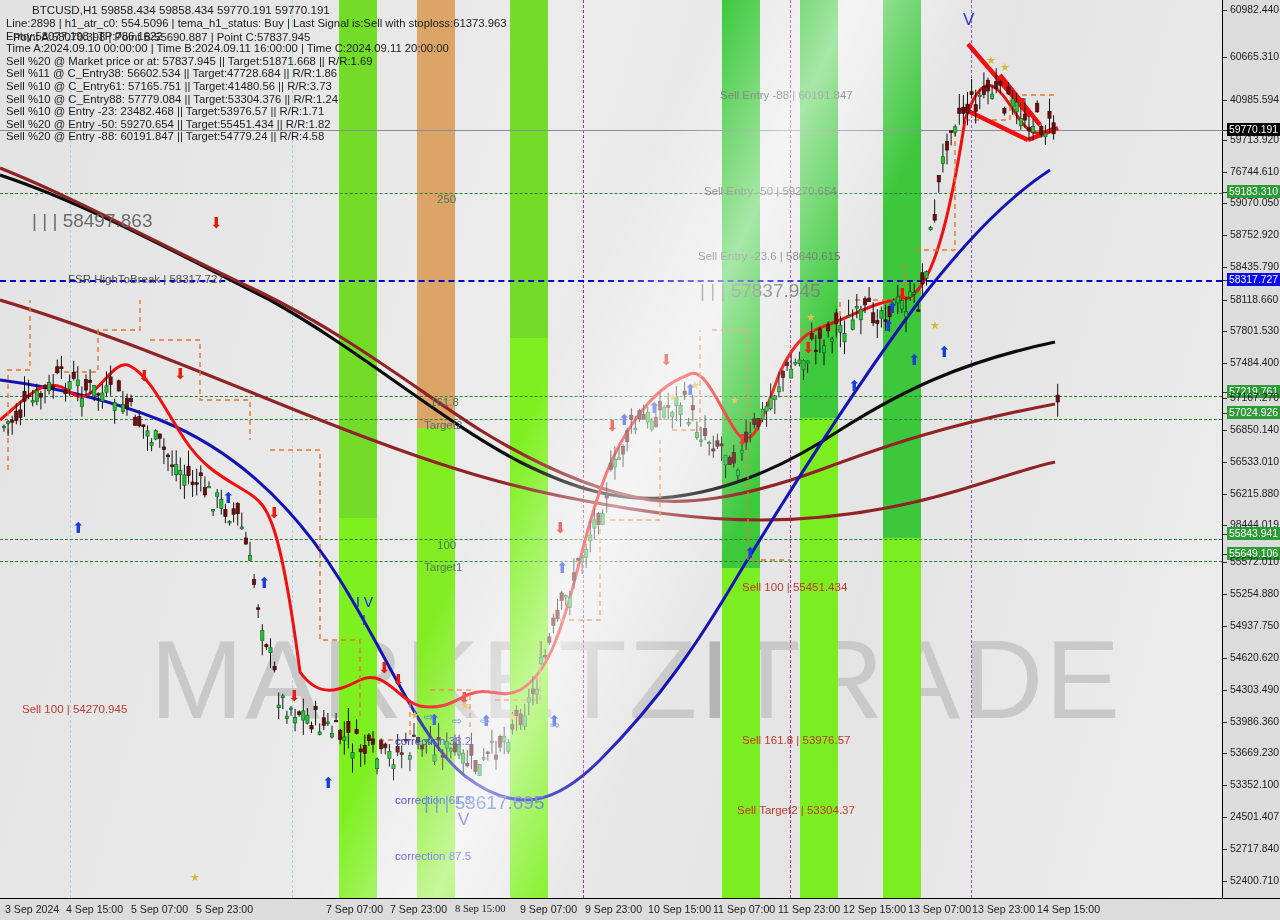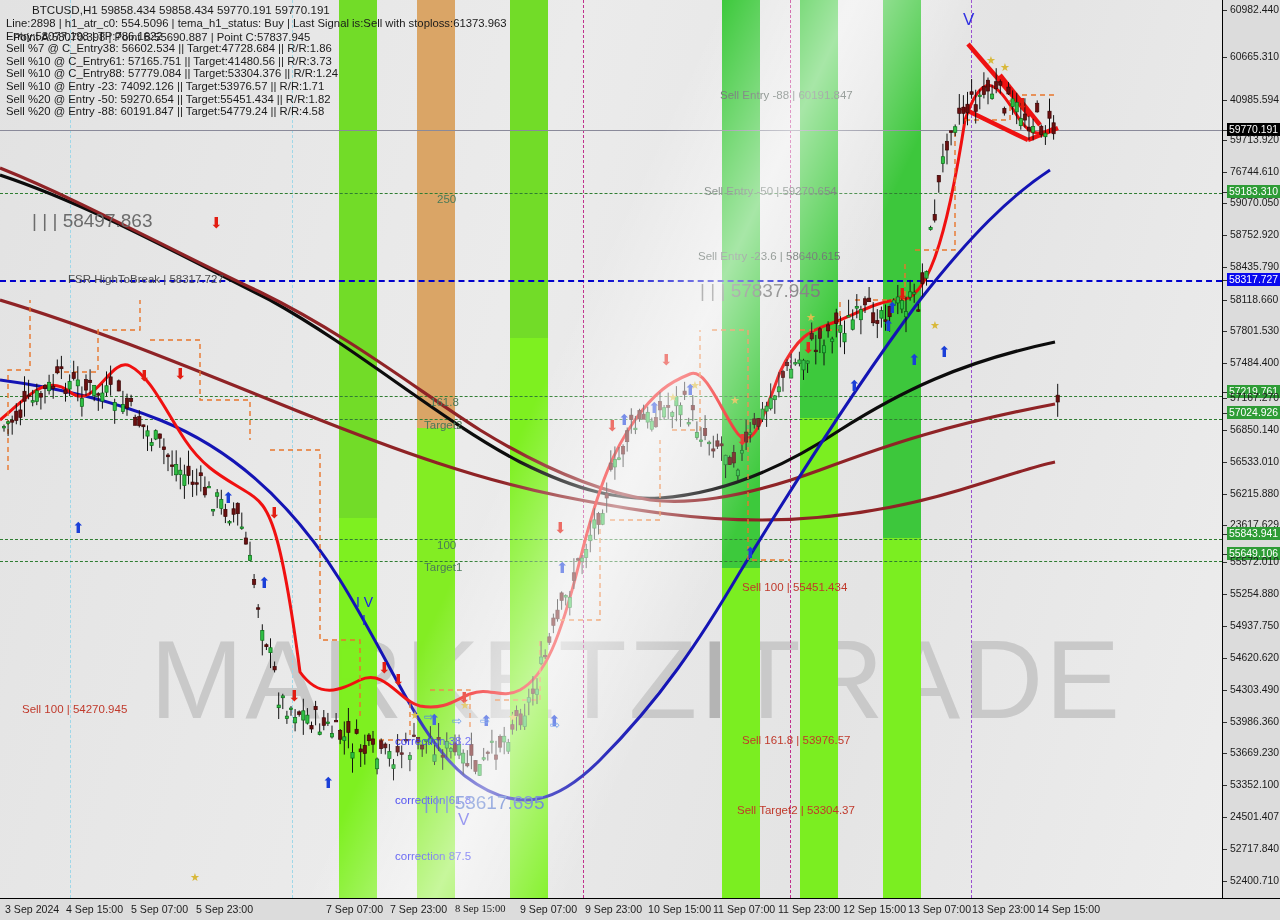--- a/index.html
+++ b/index.html
@@ -751,24 +751,26 @@
         <div class="lbl big2" style="left: 424px; top: 792px;">| | | 53617.695</div>
       </div>
 
     <div id="hdr">
       <div class="ln sym">BTCUSD,H1  59858.434 59858.434 59770.191 59770.191</div>
       <div class="ln">Line:2898 | h1_atr_c0: 554.5096 | tema_h1_status: Buy | Last Signal is:Sell with stoploss:61373.963</div>
       <div class="ghost">
         <span class="b">Point A:58070.398 | Point B:55690.887 | Point C:57837.945</span>
         <span>Entry:58077.198 | TP:786.1622</span>
       </div>
-      <div class="ln">Sell %7 @ C_Entry38: 56602.534 || Target:47728.684 || R/R:1.86</div>
+      <div class="ln">Time A:2024.09.10 00:00:00 | Time B:2024.09.11 16:00:00 | Time C:2024.09.11 20:00:00</div>
+      <div class="ln">Sell %20 @ Market price or at: 57837.945 || Target:51871.668 || R/R:1.69</div>
+      <div class="ln">Sell %11 @ C_Entry38: 56602.534 || Target:47728.684 || R/R:1.86</div>
       <div class="ln">Sell %10 @ C_Entry61: 57165.751 || Target:41480.56 || R/R:3.73</div>
       <div class="ln">Sell %10 @ C_Entry88: 57779.084 || Target:53304.376 || R/R:1.24</div>
-      <div class="ln">Sell %10 @ Entry -23: 74092.126 || Target:53976.57 || R/R:1.71</div>
+      <div class="ln">Sell %10 @ Entry -23: 23482.468 || Target:53976.57 || R/R:1.71</div>
       <div class="ln">Sell %20 @ Entry -50: 59270.654 || Target:55451.434 || R/R:1.82</div>
       <div class="ln">Sell %20 @ Entry -88: 60191.847 || Target:54779.24 || R/R:4.58</div>
     </div>
   </div>
 
   <div id="scale">
       <div class="tick" style="top: 4px;">
         <i></i>
         <span>60982.440</span>
       </div>
@@ -847,21 +849,21 @@
       <div class="tick" style="top: 456px;">
         <i></i>
         <span>56533.010</span>
       </div>
       <div class="tick" style="top: 488px;">
         <i></i>
         <span>56215.880</span>
       </div>
       <div class="tick" style="top: 519px;">
         <i></i>
-        <span>23617.629</span>
+        <span>98444.019</span>
       </div>
       <div class="tick grn" style="top: 528px;">
         <i></i>
         <span>55843.941</span>
       </div>
       <div class="tick grn" style="top: 548px;">
         <i></i>
         <span>55649.106</span>
       </div>
       <div class="tick" style="top: 556px;">

